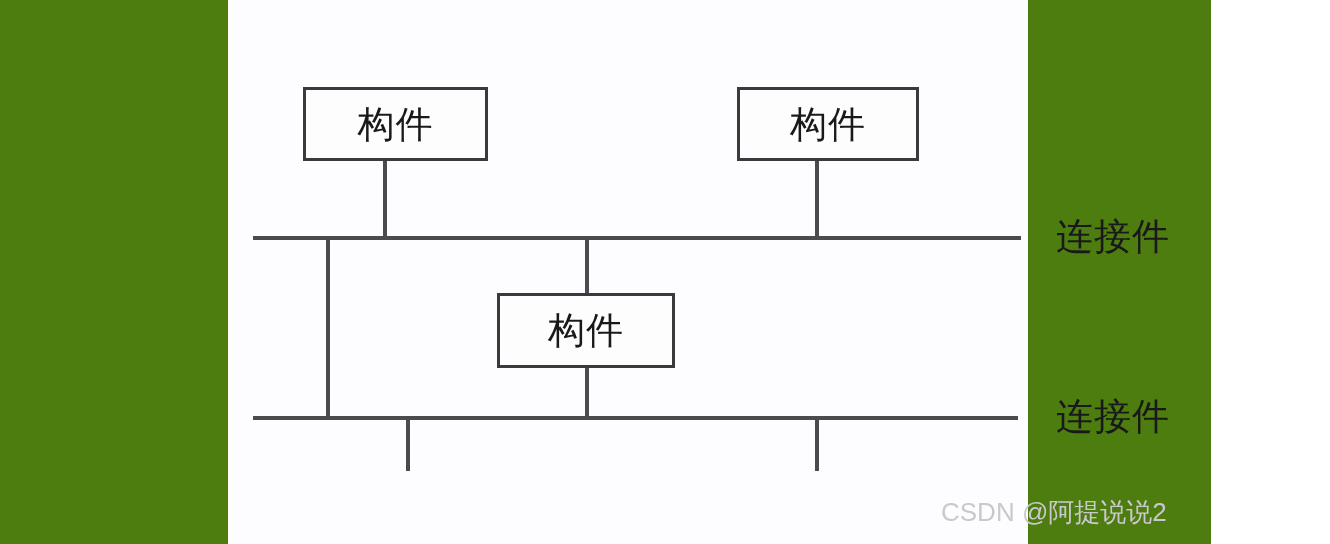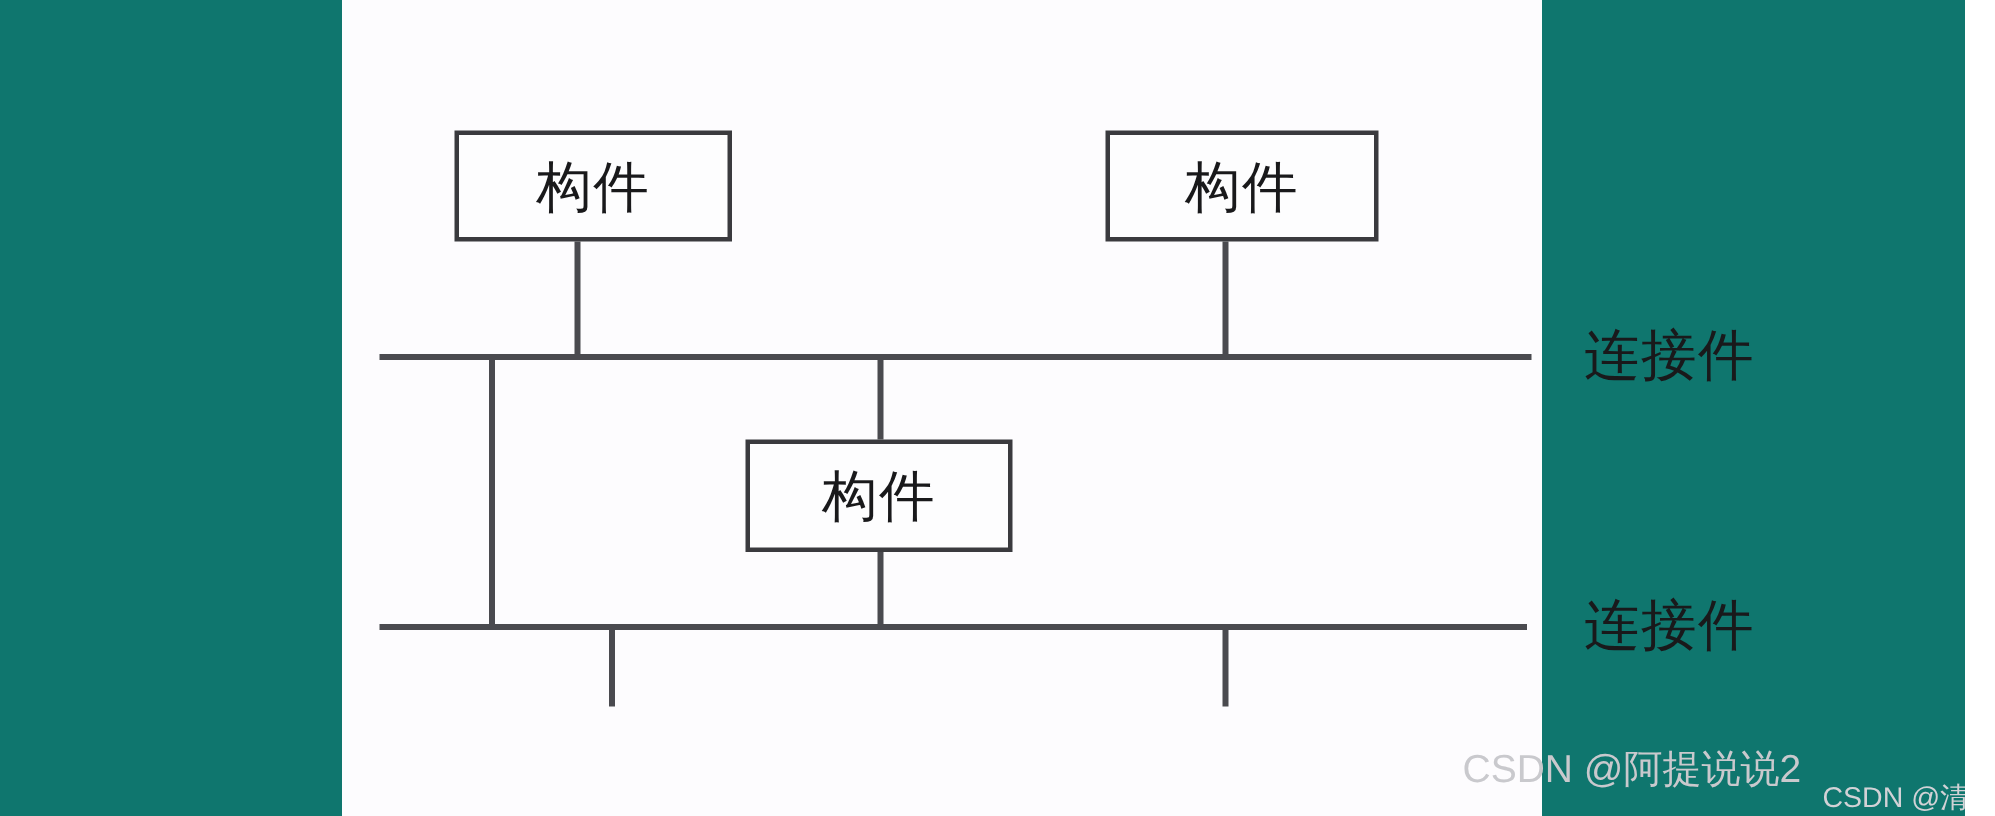--- a/index.html
+++ b/index.html
@@ -6,23 +6,23 @@
   html, body {
     margin: 0;
     padding: 0;
     background: #ffffff;
   }
   body {
     font-family: "Liberation Sans", "DejaVu Sans", sans-serif;
   }
   #canvas {
     position: relative;
-    width: 1310px;
+    width: 1211px;
     height: 544px;
-    background: #0f766e;
+    background: #4d7c0f;
     overflow: hidden;
   }
   
   .plate {
     position: absolute;
     left: 228px;
     top: 0px;
     width: 800px;
     height: 544px;
     background: #fdfcfe;
@@ -113,17 +113,17 @@
   </div>
 
   <div class="node-box" style="left:497px; top:293px; width:178px; height:75px;">
     <span class="node-label">构件</span>
   </div>
 
   <div class="side-label" style="left:1056px; top:218px;">连接件</div>
 
   <div class="side-label" style="left:1056px; top:398px;">连接件</div>
 
-  <div class="watermark-main" style="left:975px; top:495px;">CSDN @阿提说说2</div>
+  <div class="watermark-main" style="left:941px; top:495px;">CSDN @阿提说说2</div>
 
   <div class="watermark-sub" style="left:1215px; top:519px;">CSDN @清风羽</div>
 
 </div>
 
 </body></html>

